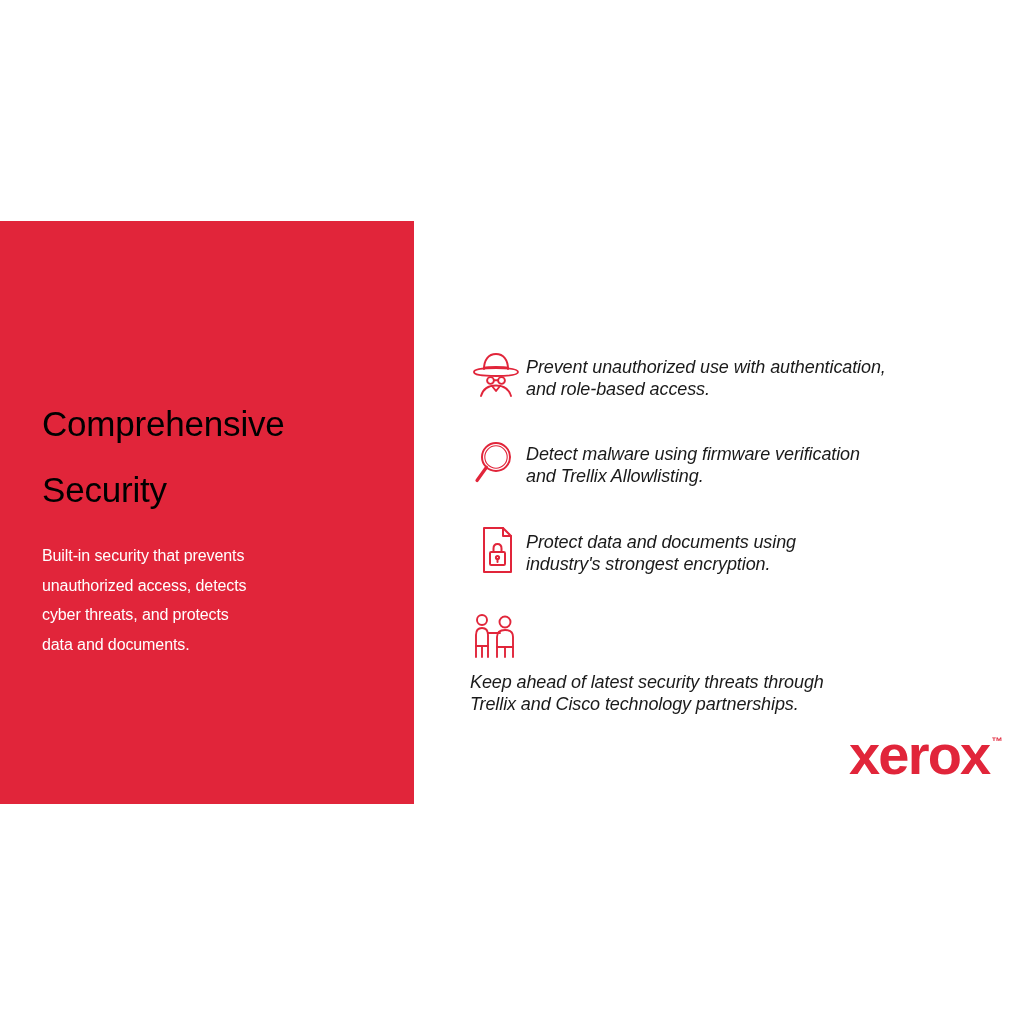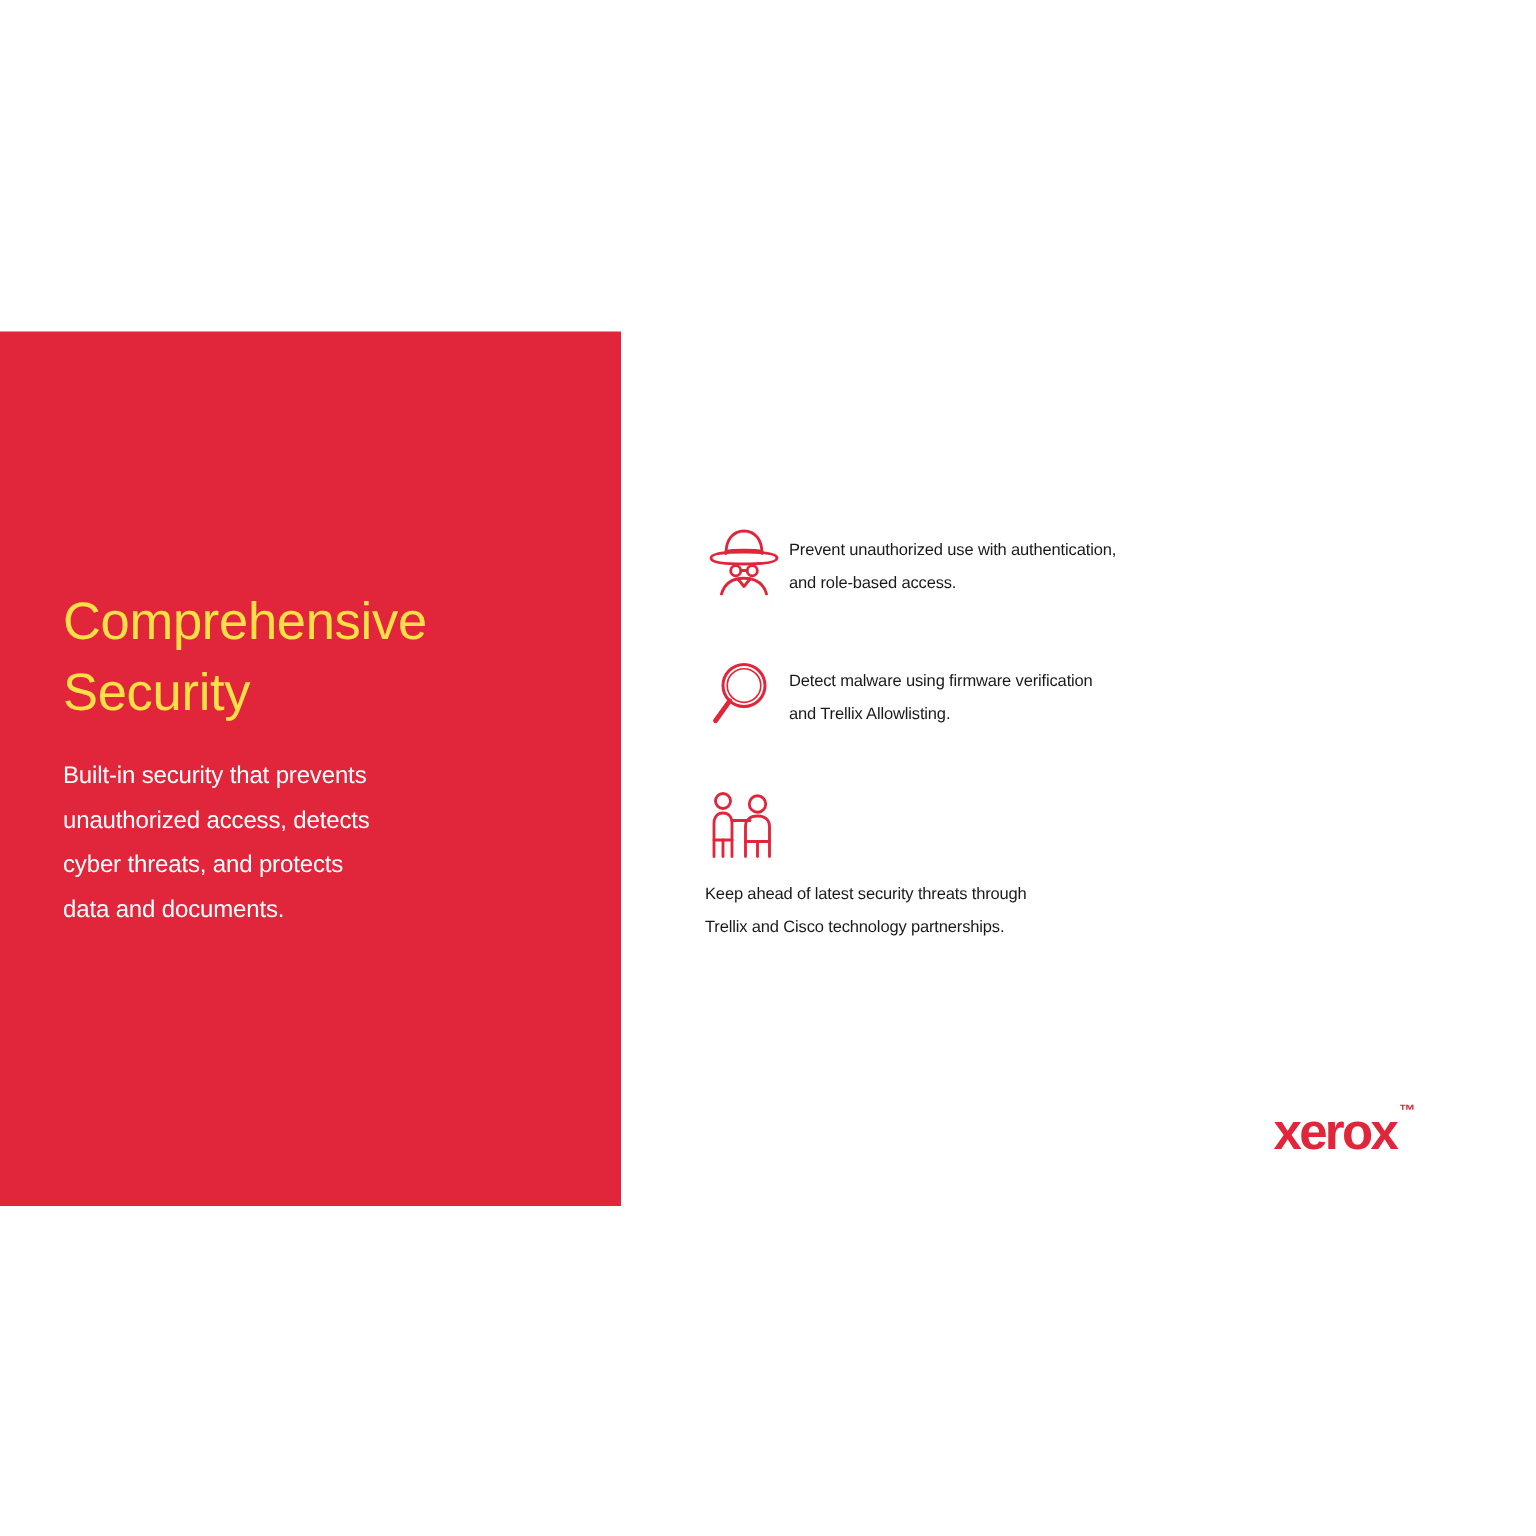--- a/index.html
+++ b/index.html
@@ -25,24 +25,24 @@
     background: #E1253A;
     box-sizing: border-box;
   }
   #panel-inner {
     position: absolute;
     left: 42px;
     right: 38px;
     top: 170px;
   }
   #panel-title {
-    color: #fde047;
+    color: #000000;
     font-size: 35px;
     font-weight: 400;
-    line-height: 47px;
+    line-height: 66px;
     letter-spacing: -0.2px;
     margin: 0 0 18px 0;
     white-space: pre-line;
   }
   #panel-body {
     color: #ffffff;
     font-size: 16px;
     font-weight: 400;
     line-height: 29.5px;
     letter-spacing: -0.1px;
@@ -68,44 +68,45 @@
   .feature-icon {
     width: 56px;
     min-width: 56px;
     height: 54px;
     display: flex;
     align-items: center;
     justify-content: flex-start;
   }
   .feature-text {
     color: #1A1A1A;
-    font-size: 11px;
+    font-size: 18px;
     line-height: 21.5px;
     letter-spacing: -0.1px;
     padding-top: 9px;
     white-space: pre-line;
+    font-style: italic;
   }
 
   
   #feature-row-0 { margin-bottom: 33px; }
   #feature-row-1 { margin-bottom: 34px; }
   #feature-row-2 { margin-bottom: 32px; }
 
   
   #logo {
     position: absolute;
     left: 849px;
     top: 733px;
     display: flex;
     align-items: flex-start;
   }
   #logo-word {
     color: #E1253A;
     font-family: "Liberation Sans", sans-serif;
-    font-size: 34px;
+    font-size: 56px;
     font-weight: 700;
     letter-spacing: -1.8px;
     line-height: 44px;
   }
   #logo-tm {
     color: #E1253A;
     font-size: 11px;
     font-weight: 700;
     line-height: 11px;
     margin-left: 2px;
@@ -155,20 +156,38 @@
       <svg width="52" height="50" viewBox="0 0 52 50" fill="none" stroke="#E1253A" stroke-width="2" stroke-linecap="round" stroke-linejoin="round">
         <circle cx="26" cy="20" r="14"></circle>
         <circle cx="26" cy="20" r="11.2" stroke-width="1.1"></circle>
         <path d="M16.5 30.2 L7 43.5" stroke-width="3.2"></path>
       </svg>
     </div>
     <div class="feature-text">Detect malware using firmware verification
 and Trellix Allowlisting.</div>
   </div>
 
+  <div class="feature-row" id="feature-row-2">
+    <div class="feature-icon">
+      <svg width="52" height="50" viewBox="0 0 52 50" fill="none" stroke="#E1253A" stroke-width="2" stroke-linecap="round" stroke-linejoin="round">
+
+        <path d="M14 3 L33 3 L41 11 L41 47 L14 47 Z"></path>
+        <path d="M33 3 L33 11 L41 11"></path>
+
+        <rect x="20" y="27" width="15" height="13" rx="1.2"></rect>
+
+        <path d="M23.5 27 L23.5 23.5 C23.5 20.6 25.2 19 27.5 19 C29.8 19 31.5 20.6 31.5 23.5 L31.5 27"></path>
+
+        <circle cx="27.5" cy="32.5" r="1.6"></circle>
+        <path d="M27.5 34.1 L27.5 37"></path>
+      </svg>
+    </div>
+    <div class="feature-text">Protect data and documents using
+industry's strongest encryption.</div>
+  </div>
 
   <div class="feature-row" id="feature-row-3">
     <div class="feature-icon">
       <svg width="52" height="50" viewBox="0 0 52 50" fill="none" stroke="#E1253A" stroke-width="1.9" stroke-linecap="round" stroke-linejoin="round">
 
         <circle cx="12" cy="9" r="5"></circle>
 
         <path d="M6 46 L6 24 C6 19.5 8.5 17 12 17 C15.5 17 18 19.5 18 24 L18 46"></path>
         <path d="M6 35 L18 35"></path>
         <path d="M12 35 L12 46"></path>

